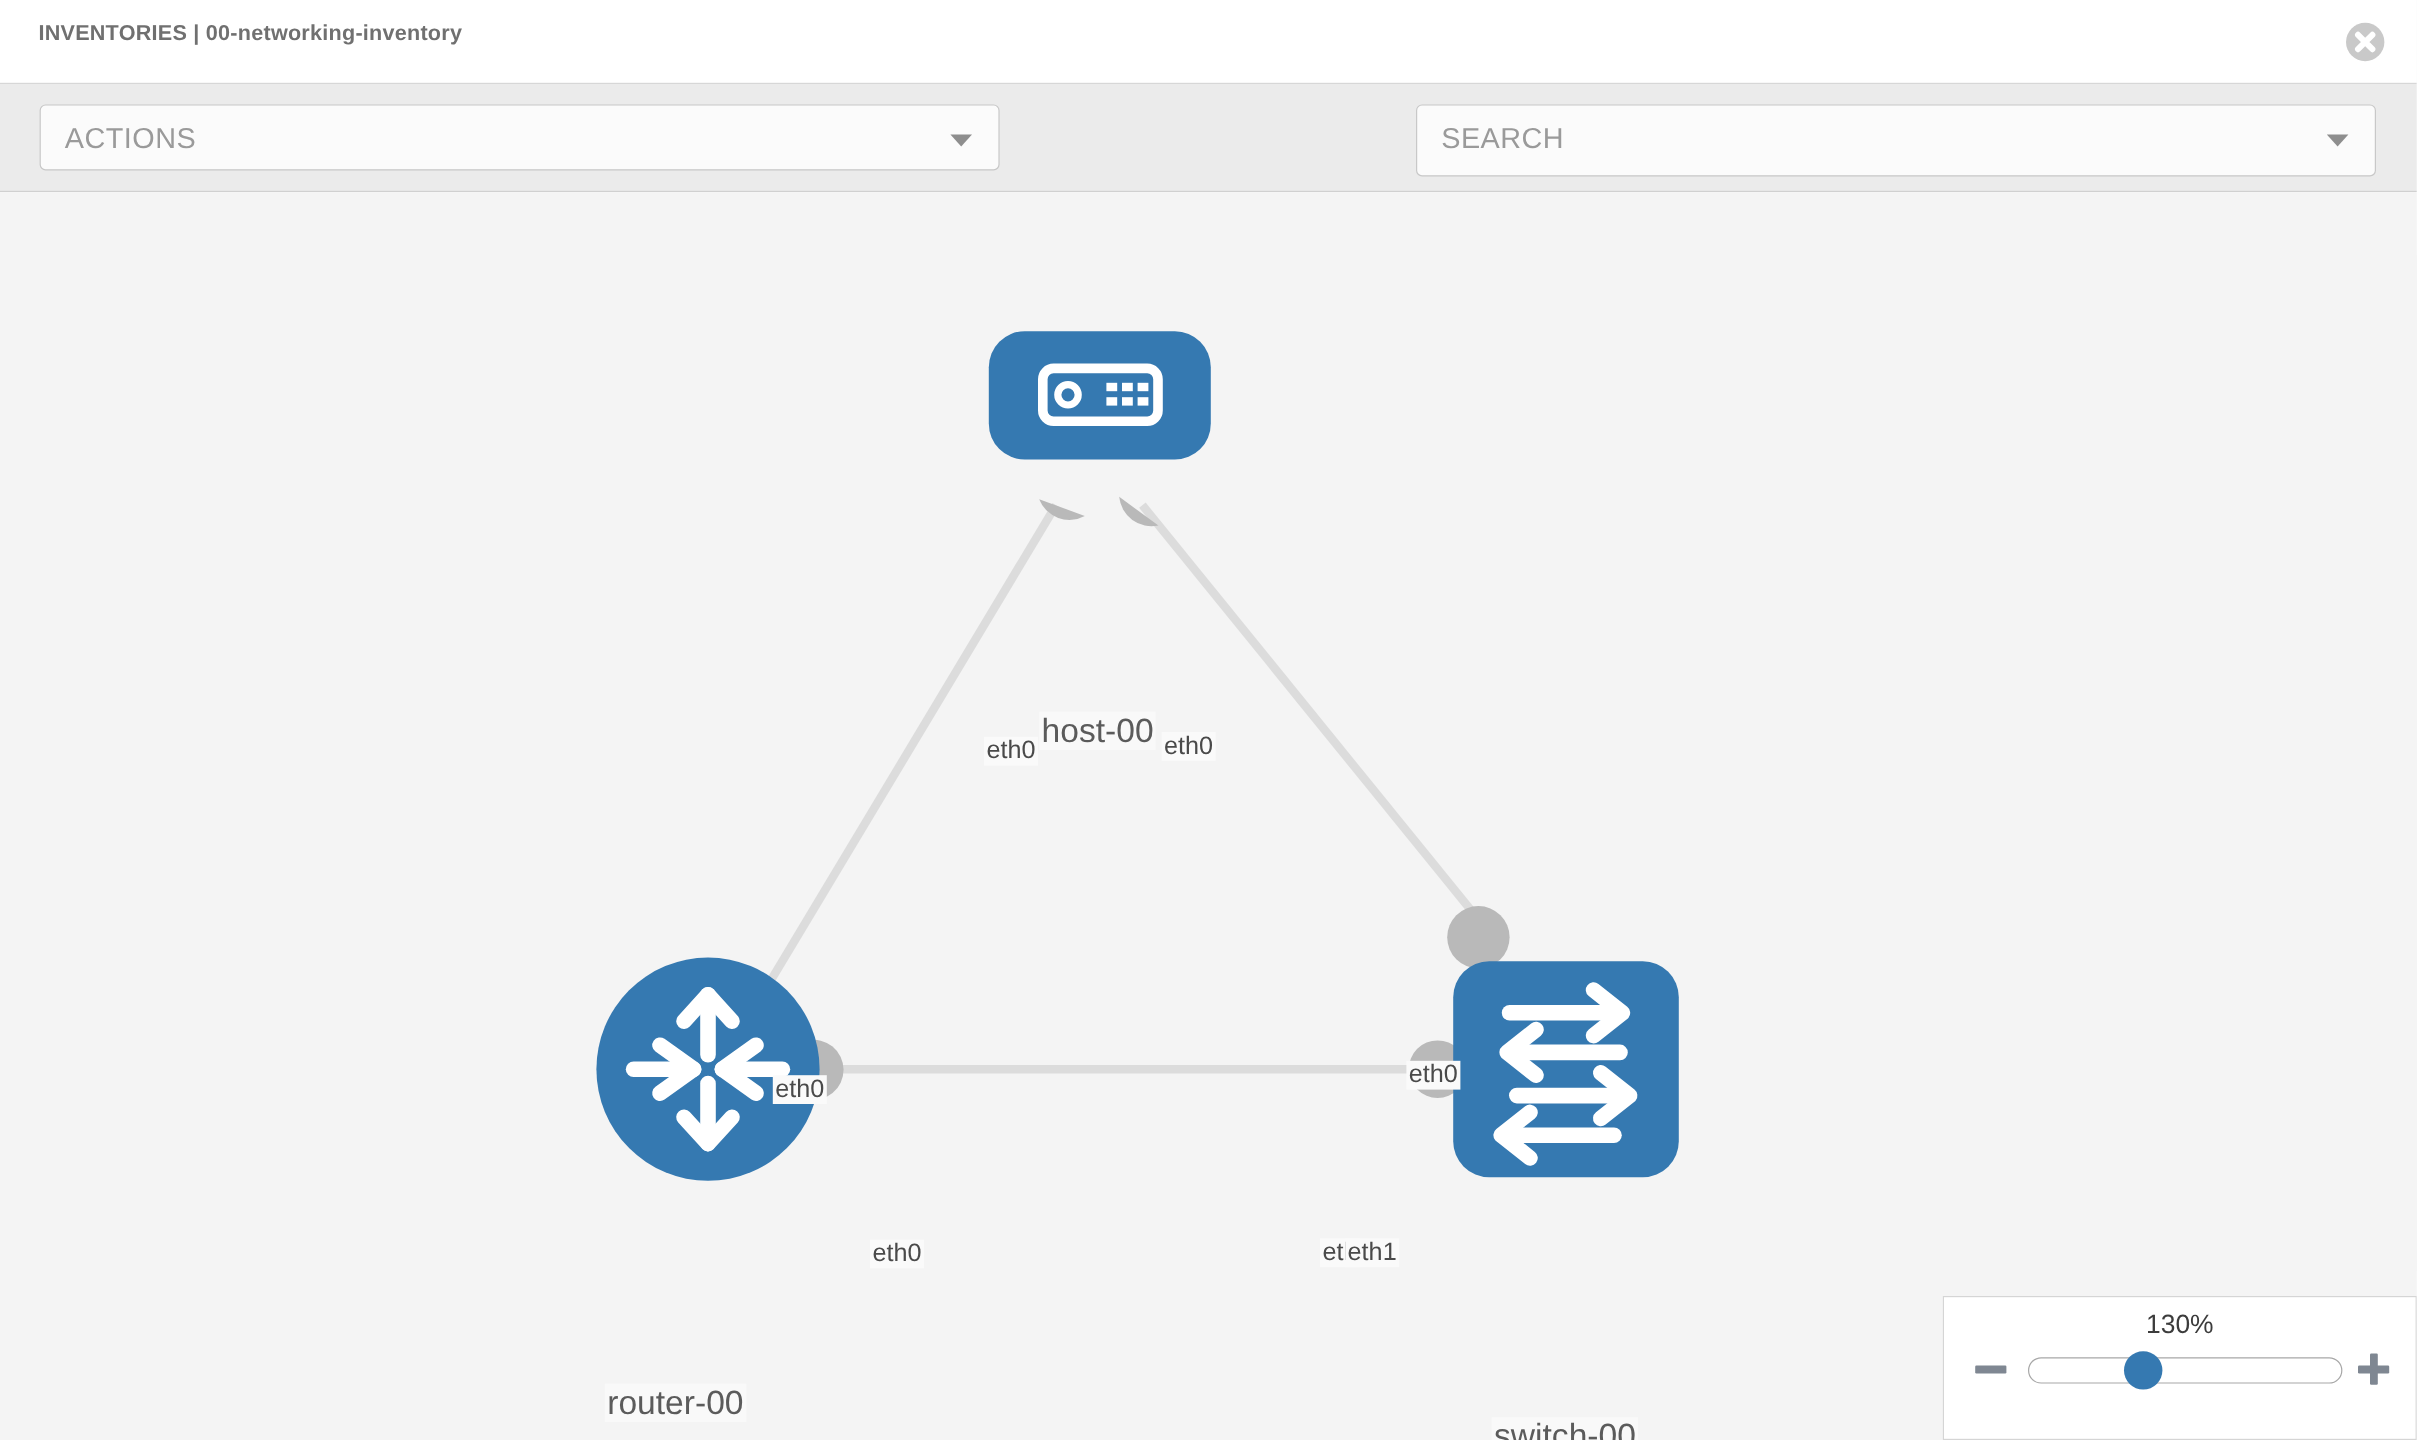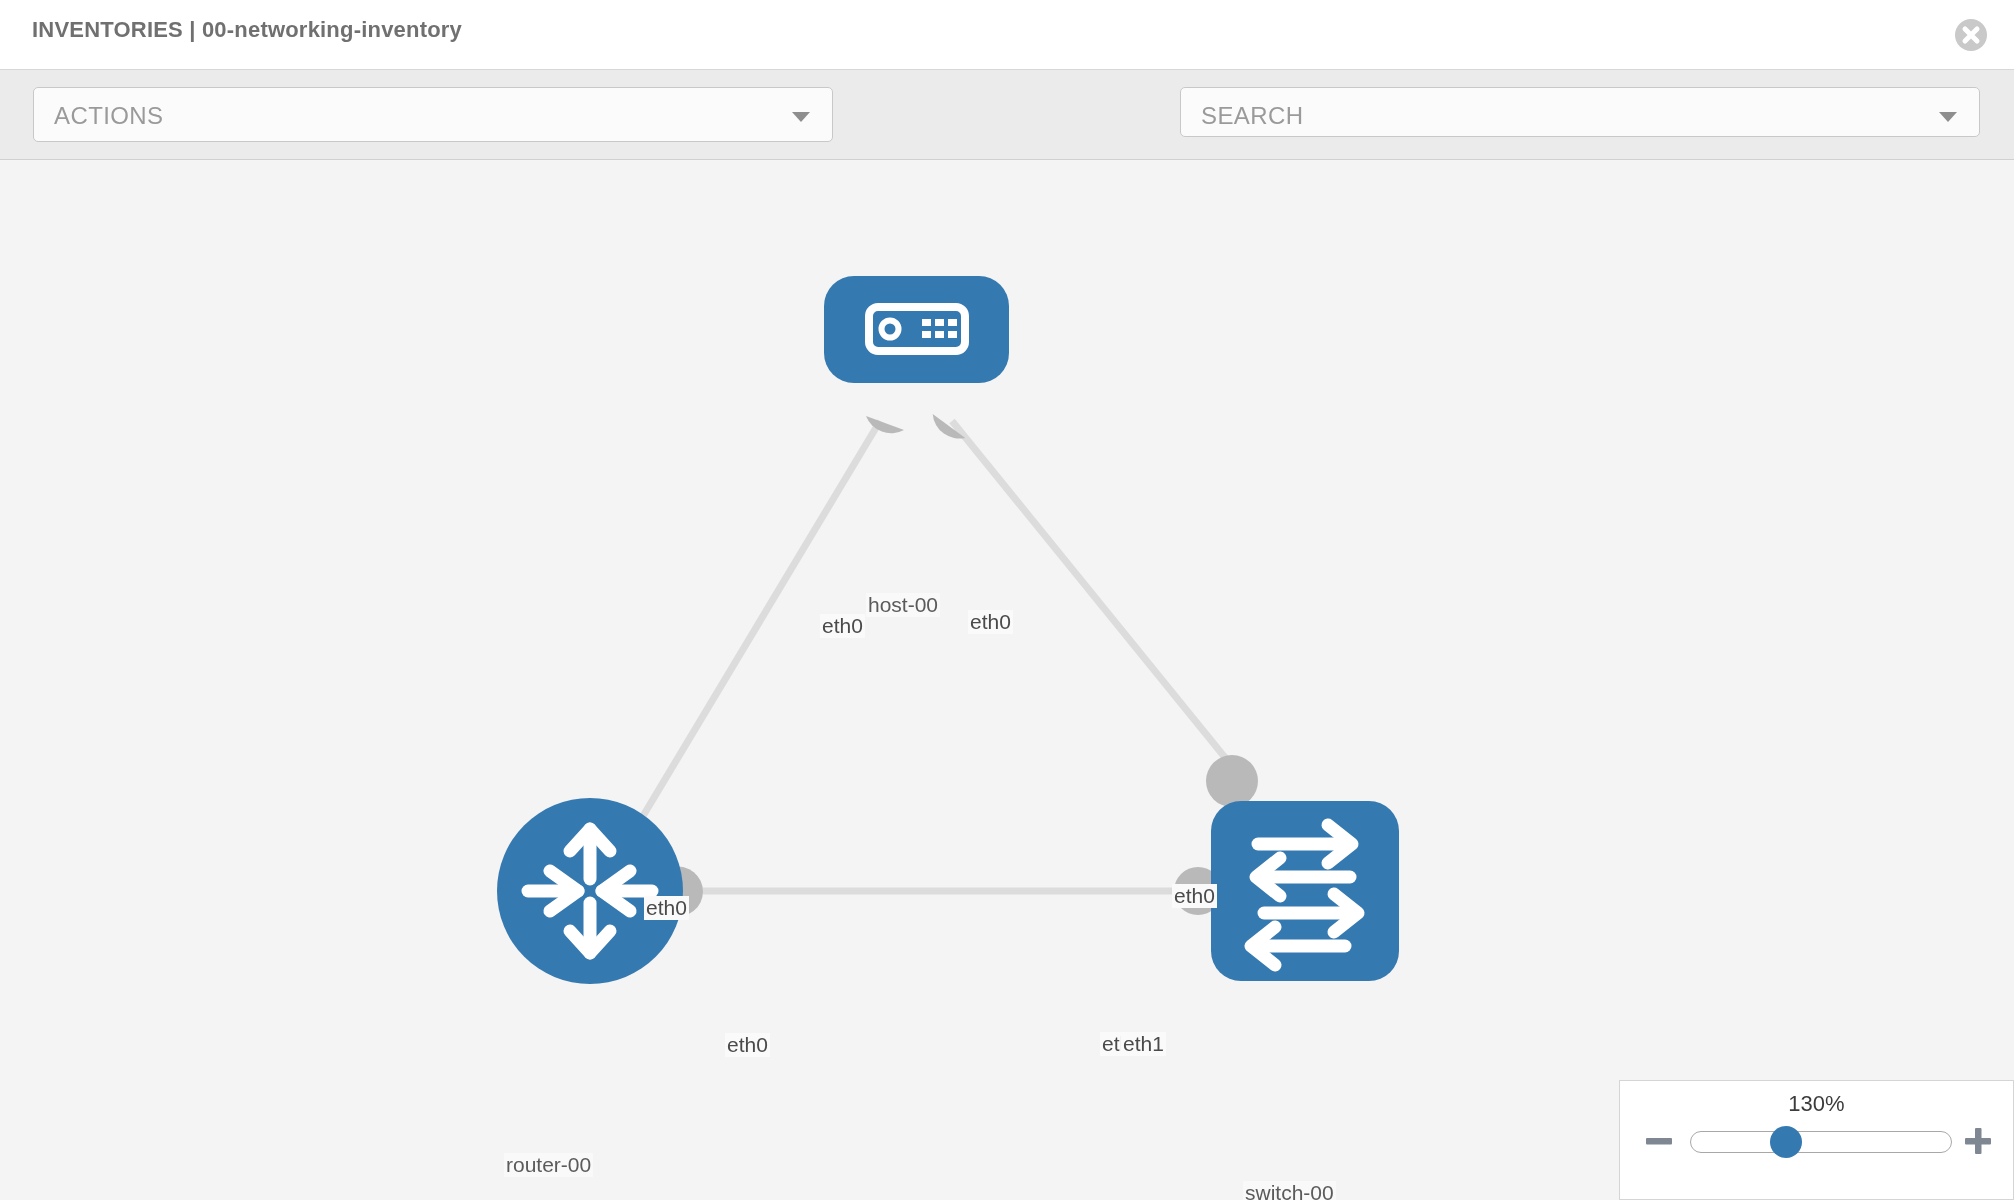--- a/index.html
+++ b/index.html
@@ -24,21 +24,21 @@
     left: 0; top: 0;
     width: 2014px;
     height: 70px;
     background: #ffffff;
     border-bottom: 1px solid #d7d7d7;
   }
   .header-title {
     position: absolute;
     left: 32px;
     top: 17px;
-    font-size: 22px;
+    font-size: 18px;
     font-weight: bold;
     color: #707070;
     letter-spacing: 0.2px;
     white-space: nowrap;
   }
   .close-btn {
     position: absolute;
     right: 25px;
     top: 17px;
     width: 36px; height: 36px;
@@ -85,21 +85,21 @@
     top: 94px;
     width: 40px; height: 40px;
     cursor: pointer;
   }
   .tool-icon.wrench { left: 1046px; }
   .tool-icon.key    { left: 1108px; }
 
   .search-box {
     position: absolute;
     left: 1180px; top: 17px;
-    width: 800px; height: 50px;
+    width: 800px; height: 60px;
     background: #fbfbfb;
     border: 1px solid #c8c8c8;
     border-radius: 5px;
     cursor: text;
   }
   .search-label {
     position: absolute;
     left: 20px; top: 14px;
     font-size: 24px;
     color: #9a9a9a;
@@ -113,21 +113,21 @@
     width: 2014px;
     height: 1039px;
     background: #f4f4f4;
     overflow: hidden;
   }
   .canvas svg { position: absolute; left: 0; top: 0; }
 
   
   .node-label {
     position: absolute;
-    font-size: 21px;
+    font-size: 28px;
     color: #5b5b5b;
     background: #f9f9f9;
     white-space: nowrap;
     padding: 0 2px;
   }
   .edge-label {
     position: absolute;
     font-size: 21px;
     color: #4a4a4a;
     background: #fafafa;

